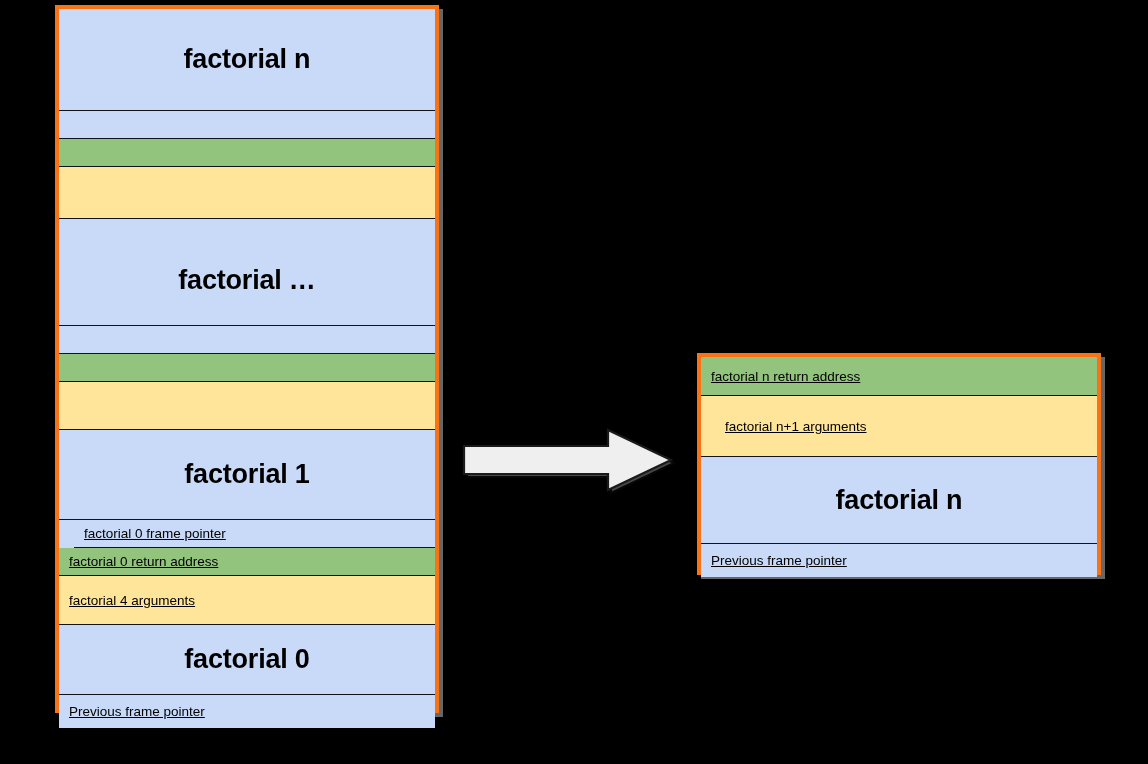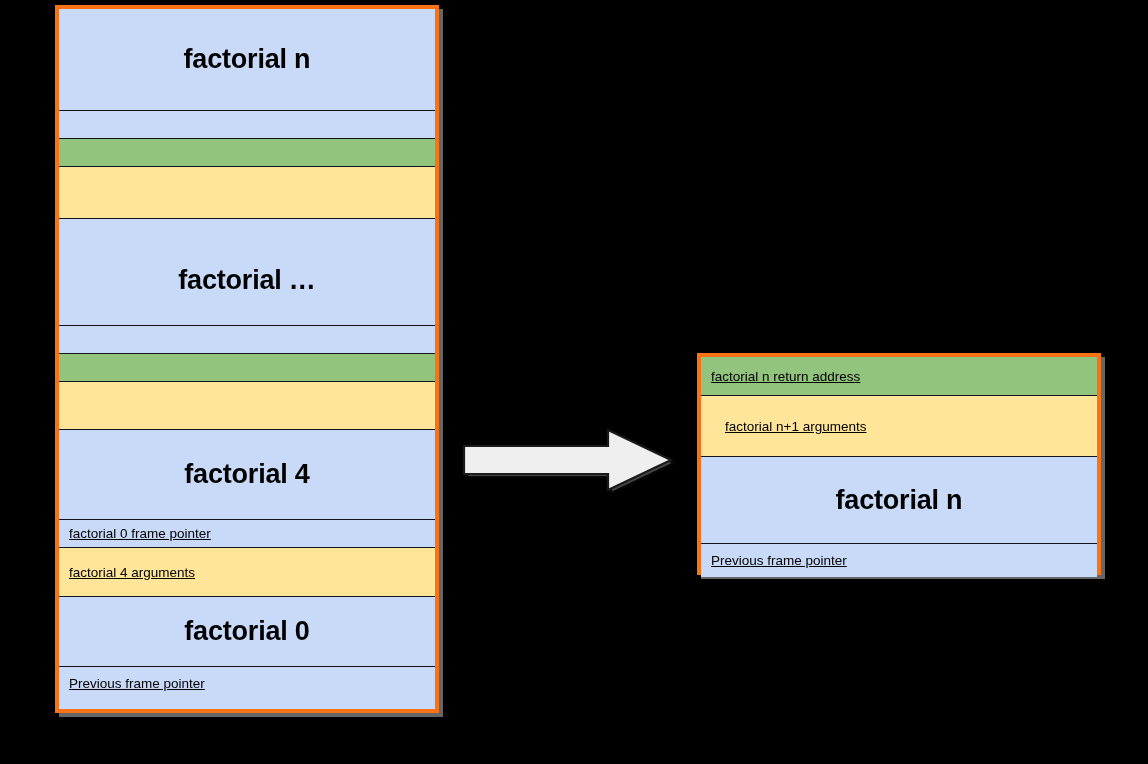--- a/index.html
+++ b/index.html
@@ -85,22 +85,23 @@
 
 <div class="stack" id="left-stack">
     <div class="row blue title" style="height: 102px;">factorial n</div>
     <div class="row blue empty" style="height: 28px;"></div>
     <div class="row green empty" style="height: 28px;"></div>
     <div class="row yellow empty" style="height: 52px;"></div>
     <div class="row blue title" style="height: 90px; margin-top: 17px;">factorial …</div>
     <div class="row blue empty" style="height: 28px;"></div>
     <div class="row green empty" style="height: 28px;"></div>
     <div class="row yellow empty" style="height: 48px;"></div>
-    <div class="row blue title" style="height: 90px;">factorial 4</div>
-    <div class="row blue label" style="height: 28px;">factorial 0 frame pointer</div>
+    <div class="row blue title" style="height: 90px;">factorial 1</div>
+    <div class="row blue label" style="height: 28px; margin-left: 15px;">factorial 0 frame pointer</div>
+    <div class="row green label" style="height: 28px;">factorial 0 return address</div>
     <div class="row yellow label" style="height: 49px;">factorial 4 arguments</div>
     <div class="row blue title" style="height: 70px;">factorial 0</div>
     <div class="row blue label" style="height: 33px;">Previous frame pointer</div>
   </div>
 
 <div id="transition-arrow">
   <svg width="216" height="72" viewBox="0 0 216 72" xmlns="http://www.w3.org/2000/svg">
     <polygon points="6,56 6,16 92,16 92,16 148,16 148,4 210,36 148,68 148,56" fill="none" stroke="none"></polygon>
     <polygon points="4,22 148,22 148,6 211,36 148,66 148,50 4,50" fill="#efefef" stroke="#1a1a1a" stroke-width="2.2" stroke-linejoin="miter" transform="translate(3,3)" opacity="0.30"></polygon>
     <polygon points="4,22 148,22 148,6 211,36 148,66 148,50 4,50" fill="#efefef" stroke="#1a1a1a" stroke-width="2.2" stroke-linejoin="miter"></polygon>

